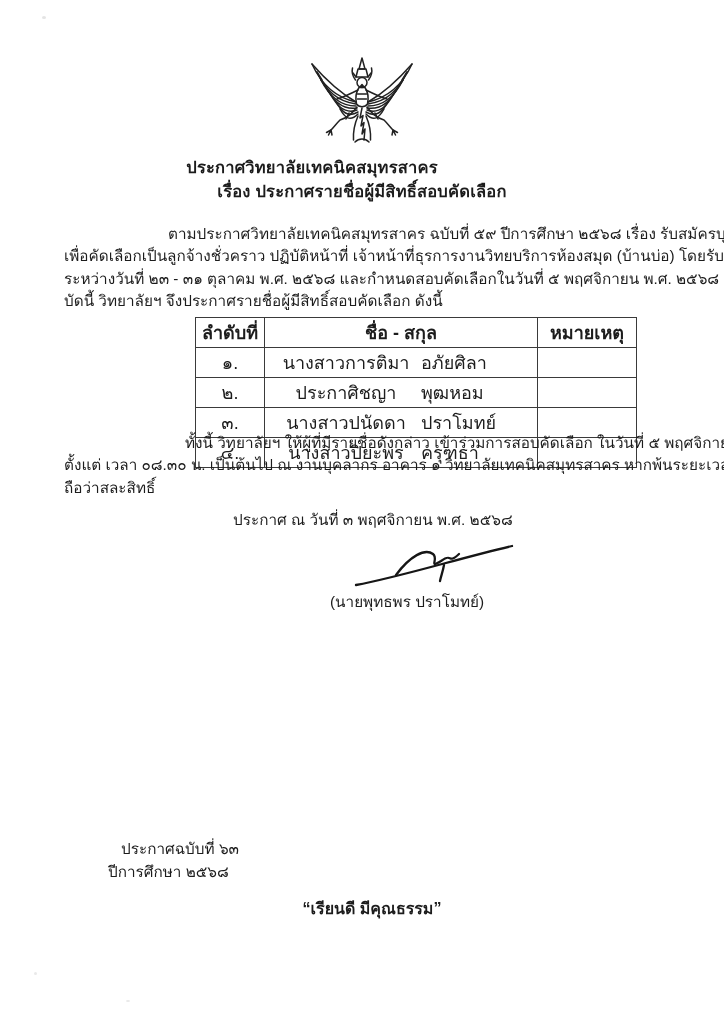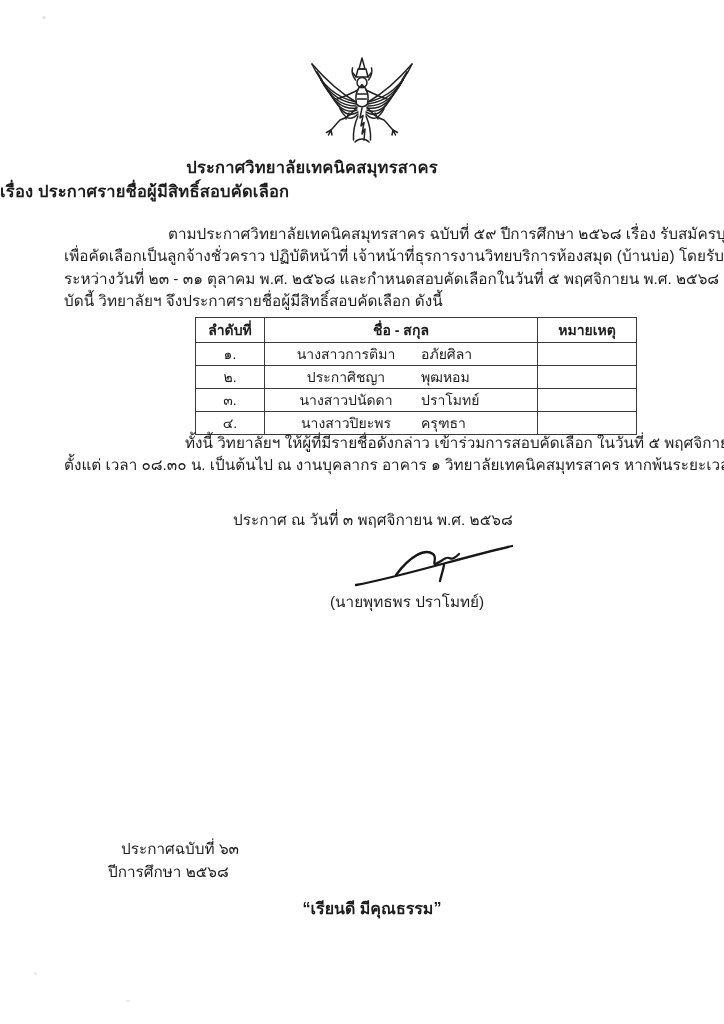--- a/index.html
+++ b/index.html
@@ -14,33 +14,33 @@
   .abs{position:absolute;}
   .nowrap{white-space:nowrap;}
   
   .doc-title{
     left:0;top:156px;width:624px;
     text-align:center;font-size:16.5px;font-weight:600;
     line-height:22px;letter-spacing:.2px;
   }
   .doc-subject{
     left:0;top:180px;width:724px;
-    text-align:left;font-size:16.5px;font-weight:600;
+    text-align:center;font-size:16.5px;font-weight:600;
     line-height:22px;letter-spacing:.2px;
   }
   
   .para{left:64px;width:600px;font-size:15.3px;line-height:22.3px;}
   .para .pline{white-space:nowrap;}
   .indent1{padding-left:104px;}
   .indent2{padding-left:121px;}
   
   table.applicants{
     position:absolute;left:195px;top:317px;width:441px;
     border-collapse:collapse;table-layout:fixed;
-    font-size:14px;color:#1c1c1c;
+    font-size:18px;color:#1c1c1c;
   }
   table.applicants th,table.applicants td{
     border:1px solid #3a3a3a;padding:0 6px;overflow:hidden;
   }
   table.applicants th{height:24px;font-weight:700;text-align:center;padding:0 2px;}
   table.applicants td{height:22px;}
   .col-no{width:69px;}
   .col-name{width:273px;}
   .col-remark{width:99px;}
   td.cell-no{text-align:center;}
@@ -159,20 +159,21 @@
       <td class="cell-no">๔.</td>
       <td class="cell-name"><span class="fname">นางสาวปิยะพร</span><span>ครุฑธา</span></td>
       <td></td>
     </tr>
   </tbody>
 </table>
 
 <div class="abs para" style="top:432px;">
   <div class="pline indent2">ทั้งนี้ วิทยาลัยฯ ให้ผู้ที่มีรายชื่อดังกล่าว เข้าร่วมการสอบคัดเลือก ในวันที่ ๕ พฤศจิกายน พ.ศ. ๒๕๖๘</div>
   <div class="pline">ตั้งแต่ เวลา ๐๘.๓๐ น. เป็นต้นไป ณ งานบุคลากร อาคาร ๑ วิทยาลัยเทคนิคสมุทรสาคร หากพ้นระยะเวลาที่กำหนด</div>
+  <div class="pline">ถือว่าสละสิทธิ์</div>
 </div>
 
 <div class="abs issued nowrap">ประกาศ ณ วันที่ ๓ พฤศจิกายน พ.ศ. ๒๕๖๘</div>
 
 <div class="abs" style="left:348px;top:538px;width:172px;height:54px;">
   <svg width="172" height="54" viewBox="0 0 172 54" aria-hidden="true">
     <g stroke="#161616" fill="none" stroke-width="2.3" stroke-linecap="round" stroke-linejoin="round">
       <path d="M8,47 C52,39 112,20 164,8"></path>
       <path d="M48,37 C62,18 77,10 85,16 C91,21 80,31 93,23 C105,14 99,27 111,16"></path>
       <path d="M96,27 C95,33 93,38 92,43"></path>

